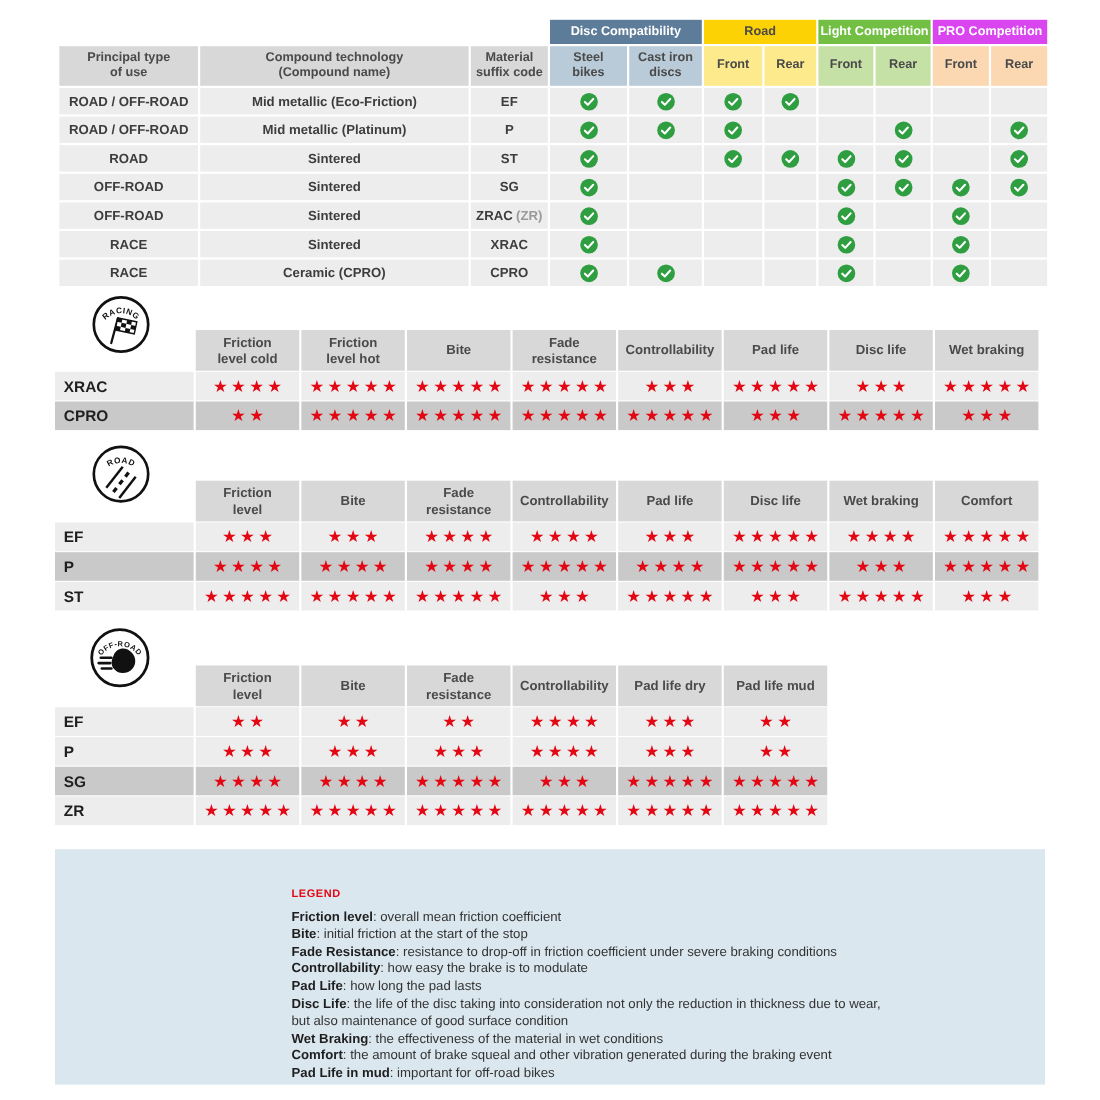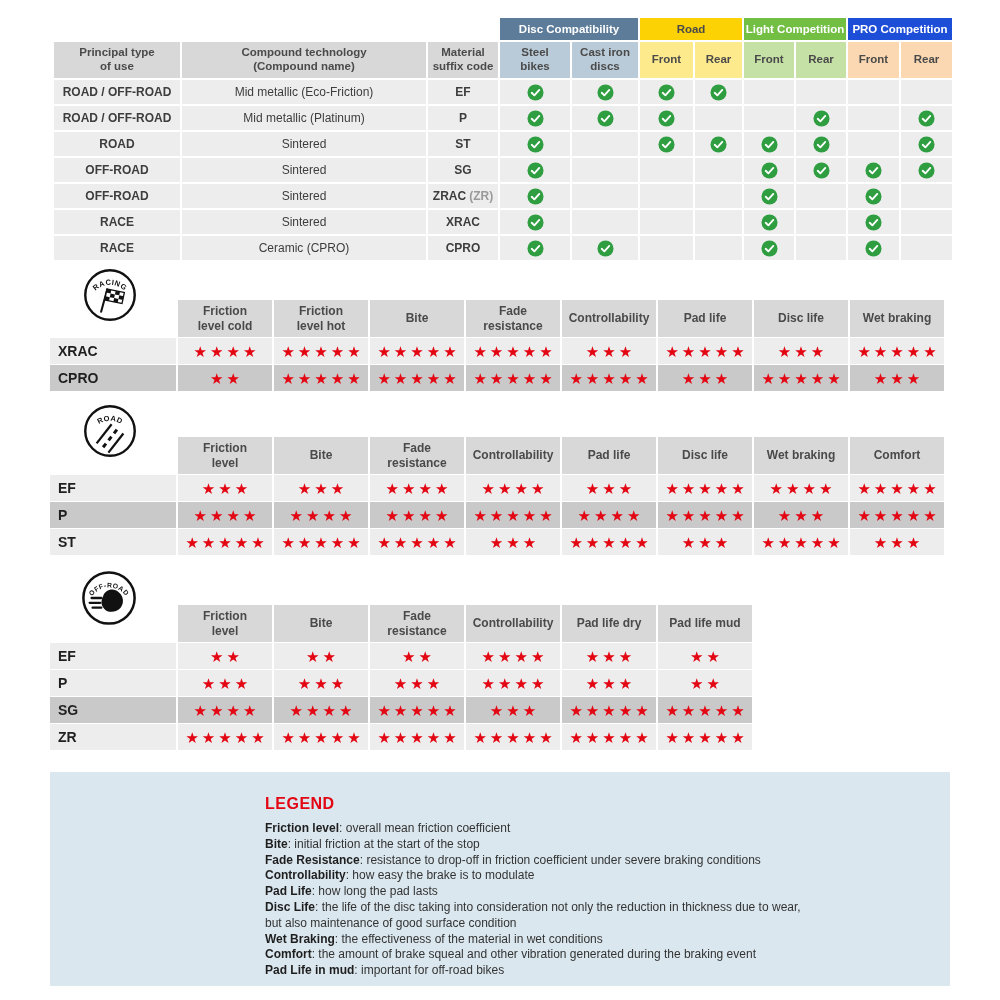--- a/index.html
+++ b/index.html
@@ -23,21 +23,21 @@
     gap: 2px;
   }
   .grp { font-size: 11.5px; font-weight: bold; }
   .grp-spacer { background: transparent; }
   .mainhdr, .subhdr {
     background: var(--header-gray); color: #4a4a4a;
     font-size: 11.5px; font-weight: bold; line-height: 1.2; white-space: pre-line;
   }
   .datacell { background: var(--row-gray); }
   .use-cell { font-size: 12px; font-weight: bold; }
-  .compound-cell { font-size: 12px; font-weight: normal; }
+  .compound-cell { font-size: 12px; font-weight: bold; }
   .code-cell { font-size: 12px; font-weight: bold; }
   .code-note { color: #9a9a9a; margin-left: 3px; }
   .check { display: flex; }
   .check svg { width: 17px; height: 17px; display: block; }
 
   
   .rating-table { position: absolute; display: grid; gap: 1px 2px; grid-template-rows: 37px; grid-auto-rows: 26px; }
   .rt-8 { grid-template-columns: 126px repeat(8, 94px); }
   .rt-6 { grid-template-columns: 126px repeat(6, 94px); }
   #table-racing { left: 50px; top: 300px; }
@@ -57,35 +57,35 @@
   .section-icon { position: absolute; }
   #icon-racing { left: 82px; top: 267px; }
   #icon-road { left: 82px; top: 403px; }
   #icon-offroad { left: 80px; top: 569px; }
   .icon-arc-text { font-size: 8px; font-weight: bold; letter-spacing: 0.5px; fill: #111; }
   #icon-offroad .icon-arc-text { font-size: 7px; }
 
   
   #legend { position: absolute; left: 50px; top: 772px; width: 900px; height: 214px; background: var(--legend-bg); }
   .legend-inner { padding: 23px 24px 0 215px; }
-  .legend-title { font-size: 16px; font-weight: bold; color: var(--star-red); margin-bottom: 8px; letter-spacing: 0.5px; }
+  .legend-title { font-size: 10px; font-weight: bold; color: var(--star-red); margin-bottom: 8px; letter-spacing: 0.5px; margin-top: 12px; }
   .legend-item { font-size: 12px; line-height: 15.8px; color: #333; max-width: 670px; }
   .legend-item b { color: #1e1e1e; }
 </style>
 </head>
 <body>
 
 <div id="page">
 
   <div id="compat-table">
       <div class="cell grp grp-spacer" style="grid-column: span 3;"></div>
       <div class="cell grp" style="grid-column: span 2; background: rgb(93, 124, 153); color: rgb(255, 255, 255);">Disc Compatibility</div>
       <div class="cell grp" style="grid-column: span 2; background: rgb(253, 210, 5); color: rgb(74, 74, 74);">Road</div>
       <div class="cell grp" style="grid-column: span 2; background: rgb(114, 191, 68); color: rgb(255, 255, 255);">Light Competition</div>
-      <div class="cell grp" style="grid-column: span 2; background: #1d4ed8; color: rgb(255, 255, 255); text-align: right;">PRO Competition</div>
+      <div class="cell grp" style="grid-column: span 2; background: #d946ef; color: rgb(255, 255, 255); text-align: right;">PRO Competition</div>
       <div class="cell mainhdr">Principal type
 of use</div>
       <div class="cell mainhdr">Compound technology
 (Compound name)</div>
       <div class="cell mainhdr">Material
 suffix code</div>
       <div class="cell subhdr" style="background: rgb(185, 203, 216);">Steel
 bikes</div>
       <div class="cell subhdr" style="background: rgb(185, 203, 216);">Cast iron
 discs</div>

